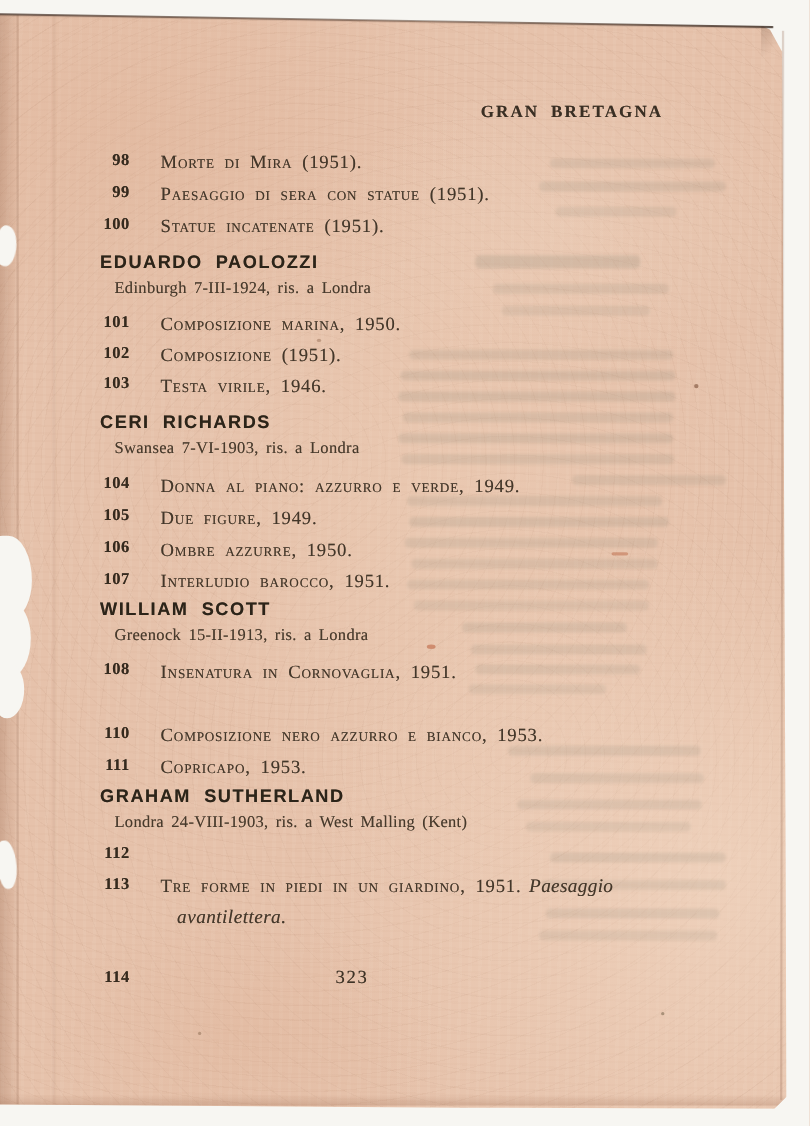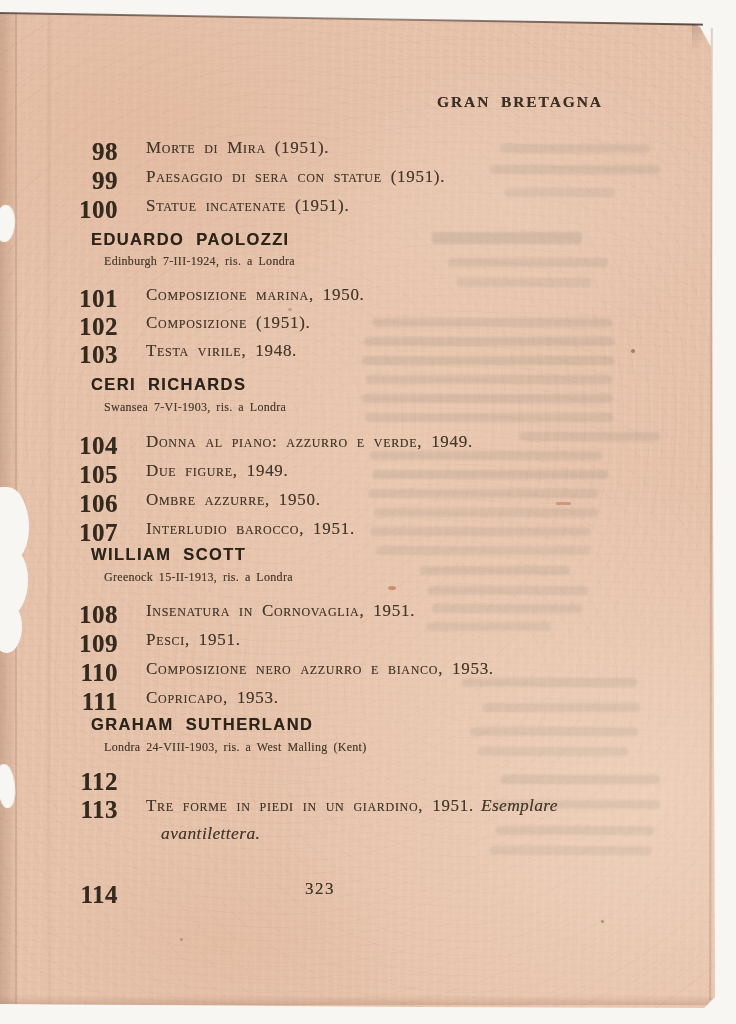--- a/index.html
+++ b/index.html
@@ -55,32 +55,32 @@
   .ghost{position:absolute;height:9px;border-radius:4px;background:#5e6456;filter:blur(1.3px);}
 
   
   .speck{position:absolute;border-radius:50%;}
 
   
   .running-head{position:absolute;left:437px;top:93px;font-size:15.5px;letter-spacing:1.9px;
     word-spacing:5px;color:#3a2f24;font-weight:600;text-shadow:0 0 0.5px rgba(60,45,30,0.55);}
   .row{position:absolute;left:0;width:640px;height:24px;}
   .num{position:absolute;left:74px;width:44px;text-align:right;
-    font-size:25px;font-weight:bold;color:#352a1e;letter-spacing:0.5px;
+    font-size:15px;font-weight:bold;color:#352a1e;letter-spacing:0.5px;
     text-shadow:0 0 0.5px rgba(50,38,25,0.6);line-height:1;}
   .title{position:absolute;left:146px;font-size:17px;font-variant:small-caps;
     letter-spacing:0.7px;word-spacing:4px;color:#43372a;line-height:1;
     text-shadow:0 0 0.5px rgba(65,48,32,0.5);white-space:nowrap;}
   .ital{font-style:italic;font-variant:normal;font-size:17.5px;margin-left:7px;letter-spacing:0.3px;}
   .cont{position:absolute;left:161px;font-style:italic;font-size:17.5px;color:#43372a;
     letter-spacing:0.4px;line-height:1;text-shadow:0 0 0.5px rgba(65,48,32,0.5);}
   .artist{position:absolute;left:91px;font-family:"Liberation Sans","DejaVu Sans",sans-serif;
     font-weight:bold;font-size:16.5px;letter-spacing:1.4px;word-spacing:6px;color:#2c2419;
     line-height:1;text-shadow:0 0 0.6px rgba(44,36,25,0.55);white-space:nowrap;text-align:right;}
-  .bio{position:absolute;left:104px;font-size:12px;color:#473a2c;letter-spacing:0.3px;
+  .bio{position:absolute;left:104px;font-size:15px;color:#473a2c;letter-spacing:0.3px;
     word-spacing:2.5px;line-height:1;text-shadow:0 0 0.4px rgba(70,55,40,0.5);white-space:nowrap;}
   .pagenum{position:absolute;left:305px;top:879px;font-size:17px;color:#3e3327;
     letter-spacing:1.5px;text-shadow:0 0 0.5px rgba(60,45,30,0.55);}
 </style>
 </head>
 <body>
 
 <div class="scan">
   <div class="page">
     <div class="edge-left"></div>
@@ -148,21 +148,21 @@
     <div class="row" style="top:286px">
       <span class="num">101</span>
       <span class="title">Composizione marina, 1950.</span>
     </div>
     <div class="row" style="top:314px">
       <span class="num">102</span>
       <span class="title">Composizione (1951).</span>
     </div>
     <div class="row" style="top:342px">
       <span class="num">103</span>
-      <span class="title">Testa virile, 1948.</span>
+      <span class="title">Testa virile, 1946.</span>
     </div>
 
     <div class="artist" style="top:376px">CERI RICHARDS</div>
     <div class="bio" style="top:401px">Swansea 7-VI-1903, ris. a Londra</div>
     <div class="row" style="top:433px">
       <span class="num">104</span>
       <span class="title">Donna al piano: azzurro e verde, 1949.</span>
     </div>
     <div class="row" style="top:462px">
       <span class="num">105</span>
@@ -176,41 +176,37 @@
       <span class="num">107</span>
       <span class="title">Interludio barocco, 1951.</span>
     </div>
 
     <div class="artist" style="top:546px">WILLIAM SCOTT</div>
     <div class="bio" style="top:571px">Greenock 15-II-1913, ris. a Londra</div>
     <div class="row" style="top:602px">
       <span class="num">108</span>
       <span class="title">Insenatura in Cornovaglia, 1951.</span>
     </div>
-    <div class="row" style="top:631px">
-      <span class="num">109</span>
-      <span class="title">Pesci, 1951.</span>
-    </div>
     <div class="row" style="top:660px">
       <span class="num">110</span>
       <span class="title">Composizione nero azzurro e bianco, 1953.</span>
     </div>
     <div class="row" style="top:689px">
       <span class="num">111</span>
       <span class="title">Copricapo, 1953.</span>
     </div>
 
     <div class="artist" style="top:716px">GRAHAM SUTHERLAND</div>
     <div class="bio" style="top:741px">Londra 24-VIII-1903, ris. a West Malling (Kent)</div>
     <div class="row" style="top:769px">
       <span class="num">112</span>
     </div>
     <div class="row" style="top:797px">
       <span class="num">113</span>
-      <span class="title"><span>Tre forme in piedi in un giardino, 1951.</span><span class="ital">Esemplare</span></span>
+      <span class="title"><span>Tre forme in piedi in un giardino, 1951.</span><span class="ital">Paesaggio</span></span>
     </div>
     <div class="cont" style="top:825px">avantilettera.</div>
     <div class="row" style="top:882px">
       <span class="num">114</span>
     </div>
 
     <div class="pagenum">323</div>
   </div>
 
   <div class="edge-top-line"></div>

